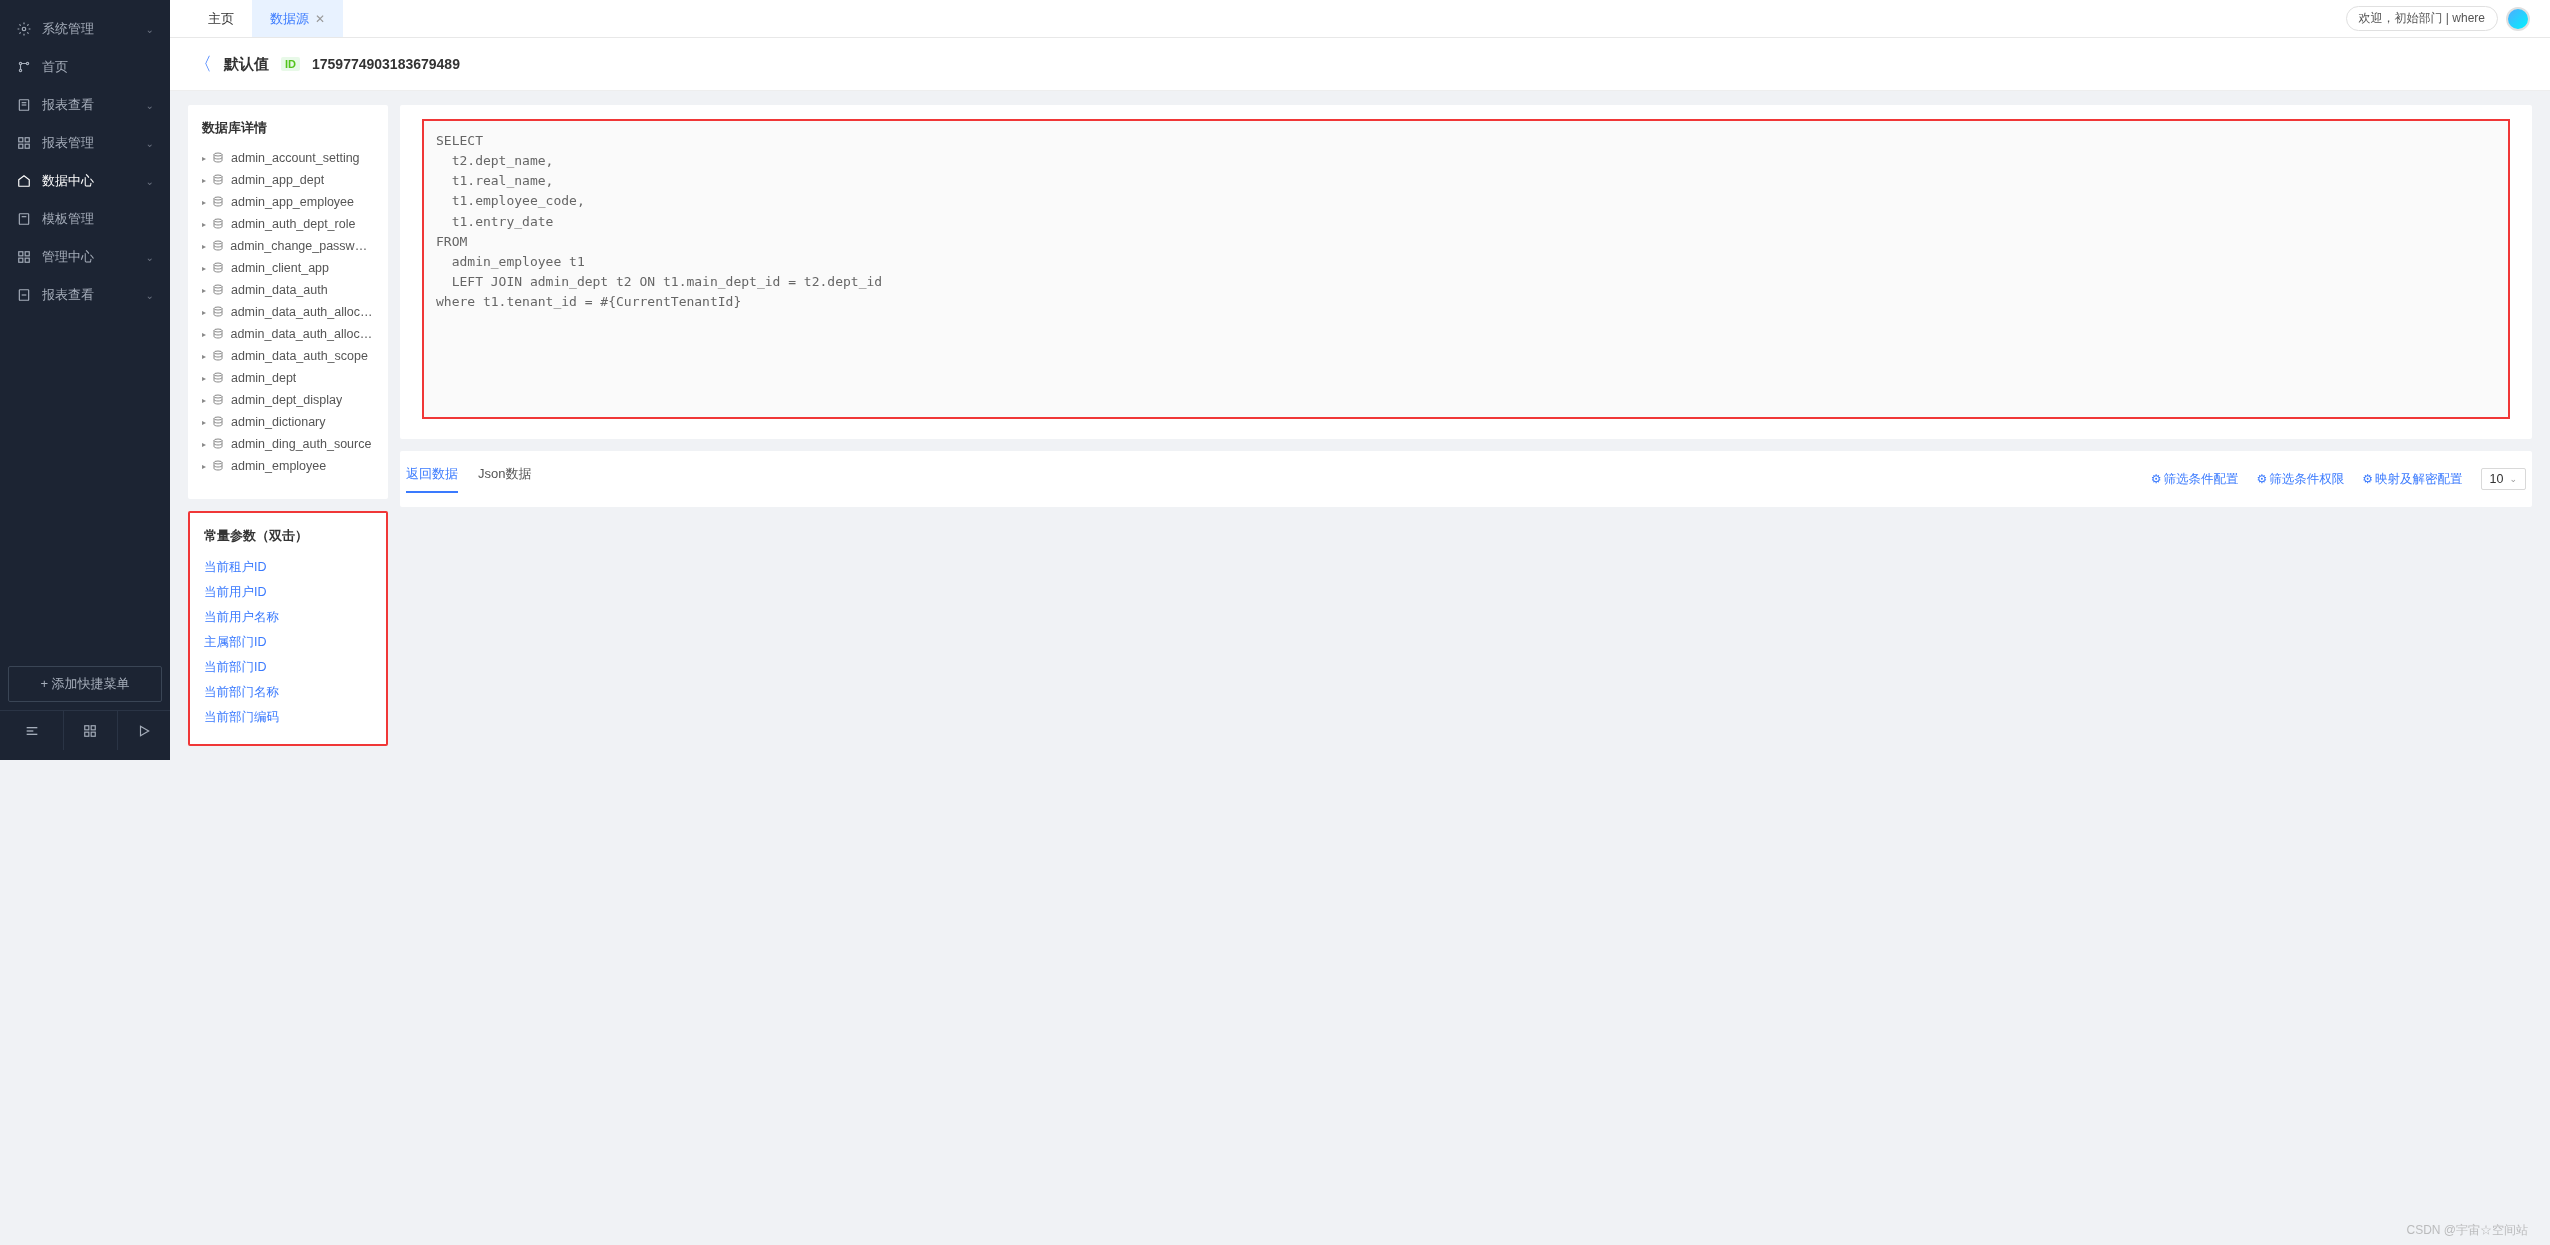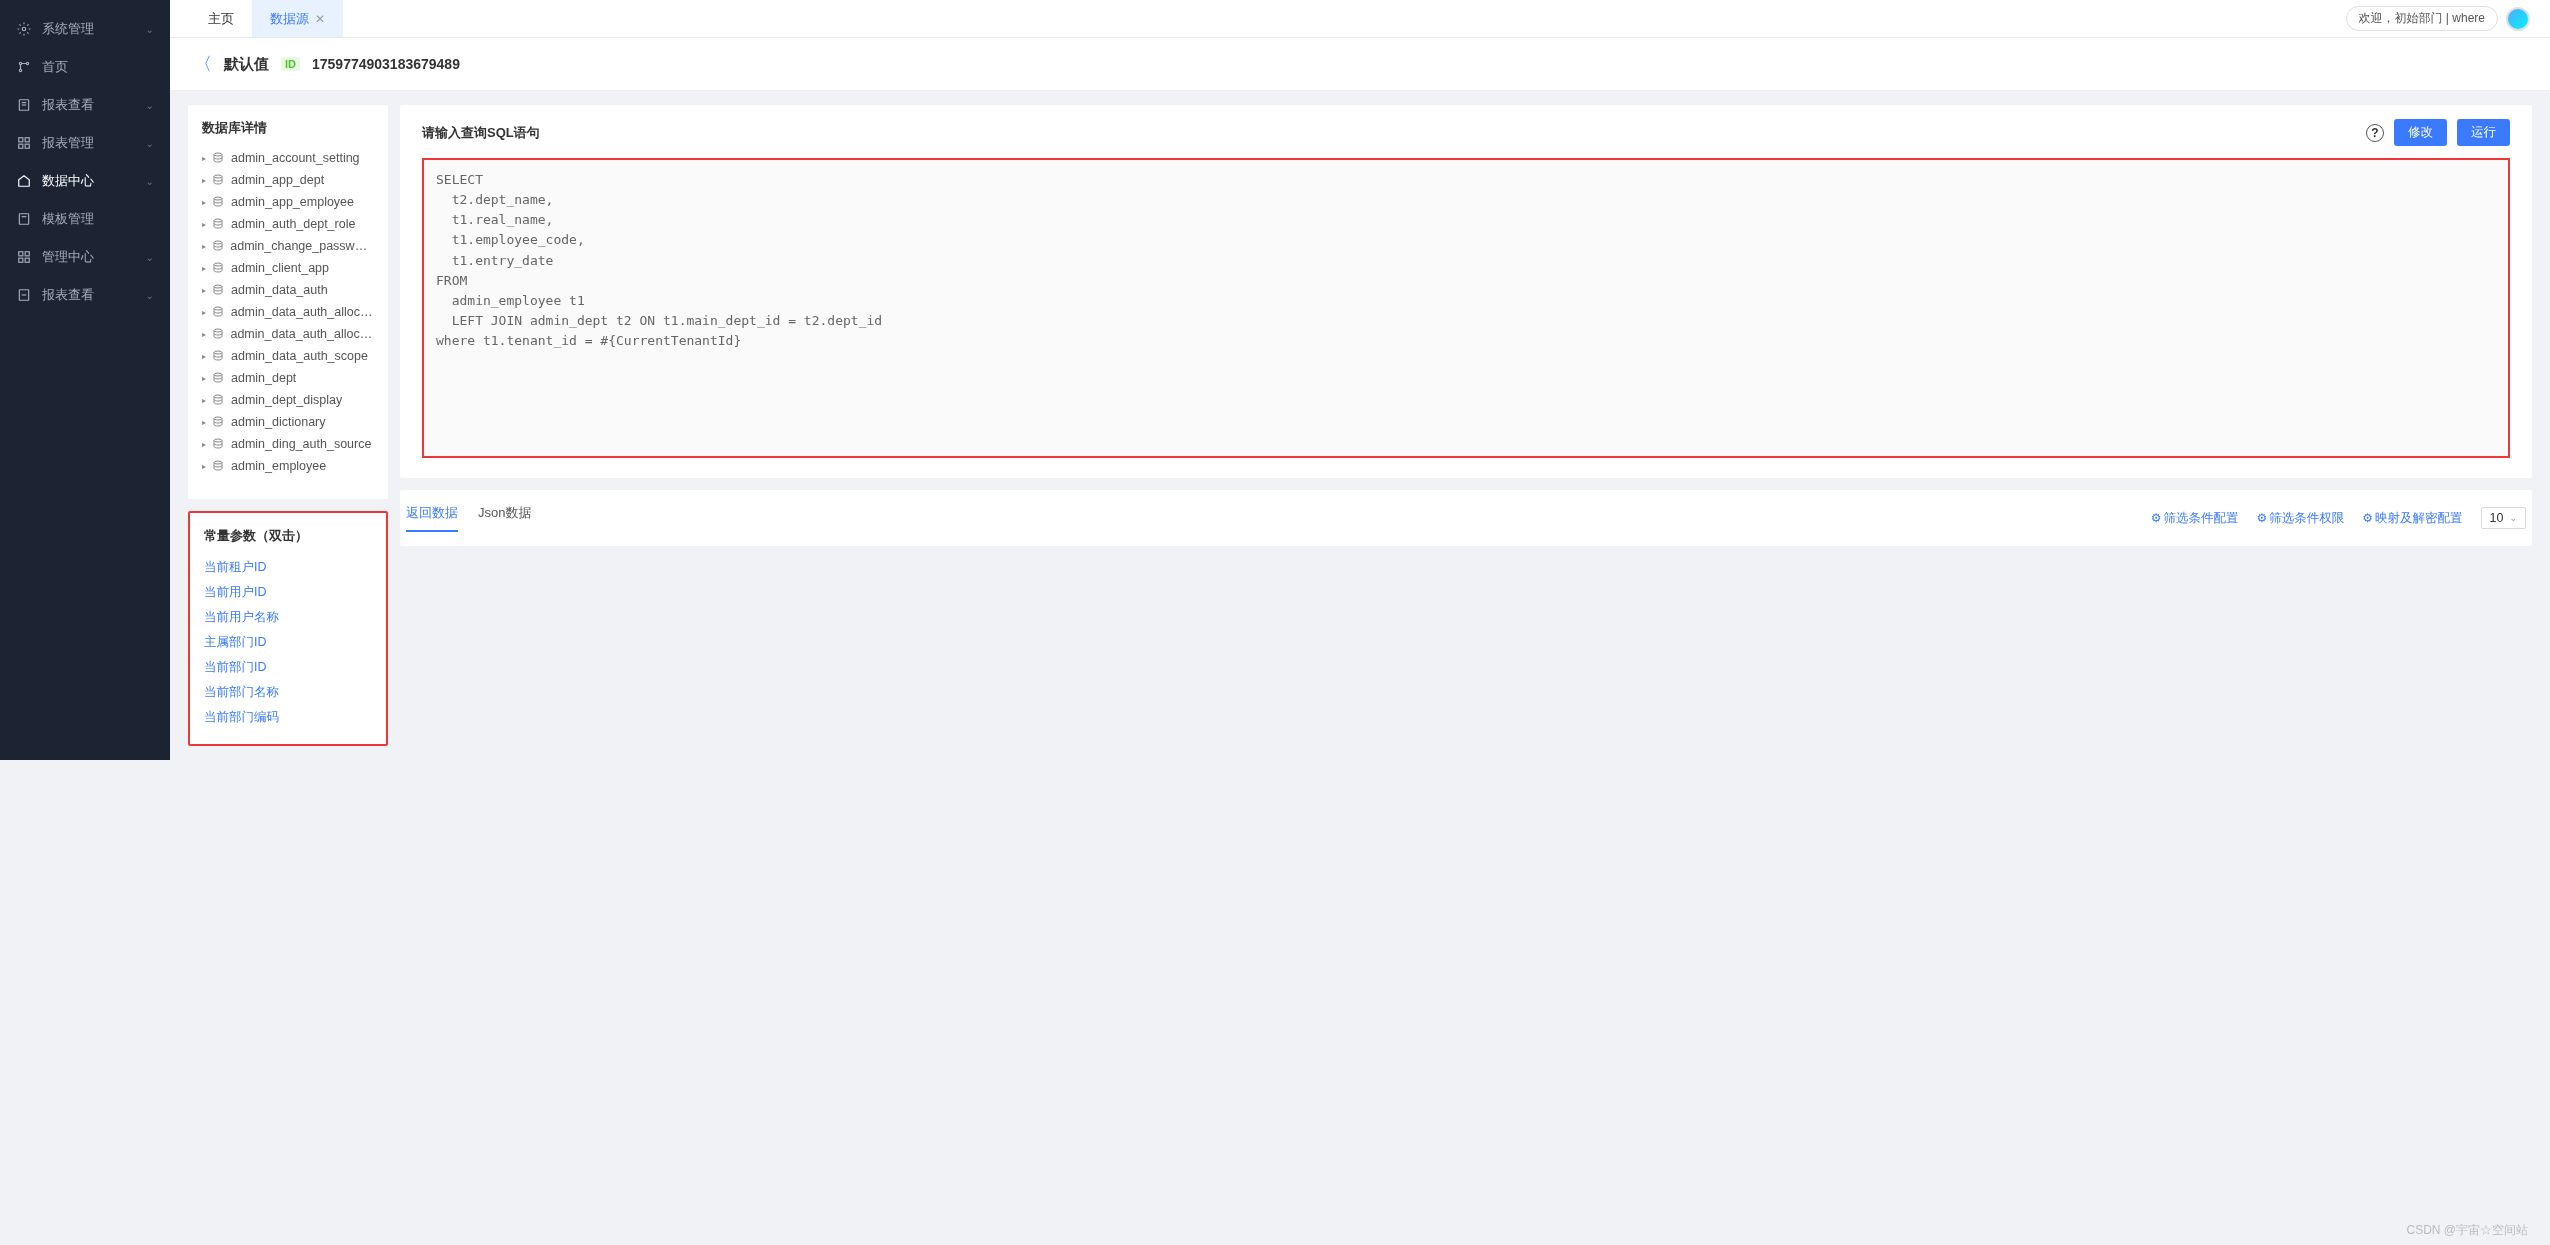--- a/index.html
+++ b/index.html
@@ -163,20 +163,45 @@
         <span class="icon">
             <svg width="14" height="14" viewBox="0 0 24 24" fill="none" stroke="currentColor" stroke-width="2">
               <rect x="4" y="3" width="16" height="18" rx="1"></rect>
               <line x1="8" y1="12" x2="16" y2="12"></line>
             </svg>
           </span>
         <span class="label">报表查看</span>
         <span class="chevron">⌄</span>
       </div>
     </div>
+    <div class="sidebar-footer">
+      <div class="add-quick">+ 添加快捷菜单</div>
+      <div class="footer-icons">
+        <div>
+            <svg width="16" height="16" viewBox="0 0 24 24" fill="none" stroke="currentColor" stroke-width="2">
+              <line x1="4" y1="7" x2="20" y2="7"></line>
+              <line x1="4" y1="12" x2="14" y2="12"></line>
+              <line x1="4" y1="17" x2="20" y2="17"></line>
+            </svg>
+          </div>
+        <div>
+            <svg width="14" height="14" viewBox="0 0 24 24" fill="none" stroke="currentColor" stroke-width="2">
+              <rect x="3" y="3" width="7" height="7"></rect>
+              <rect x="14" y="3" width="7" height="7"></rect>
+              <rect x="3" y="14" width="7" height="7"></rect>
+              <rect x="14" y="14" width="7" height="7"></rect>
+            </svg>
+          </div>
+        <div>
+            <svg width="14" height="14" viewBox="0 0 24 24" fill="none" stroke="currentColor" stroke-width="2">
+              <polygon points="6 4 20 12 6 20 6 4"></polygon>
+            </svg>
+          </div>
+      </div>
+    </div>
   </div>
 
   <div class="main">
 
     <div class="topbar">
       <div class="tabs">
         <div class="tab">
           <span>主页</span>
         </div>
         <div class="tab active">
@@ -378,28 +403,20 @@
               <div class="param-item">主属部门ID</div>
               <div class="param-item">当前部门ID</div>
               <div class="param-item">当前部门名称</div>
               <div class="param-item">当前部门编码</div>
             </div>
         </div>
       </div>
 
       <div class="right-panel">
         <div class="sql-panel">
-          <div class="sql-header">
-            <span class="title">请输入查询SQL语句</span>
-            <div class="right">
-              <span class="help-icon">?</span>
-              <button class="btn btn-primary">修改</button>
-              <button class="btn btn-primary">运行</button>
-            </div>
-          </div>
           <div class="sql-box">SELECT
   t2.dept_name,
   t1.real_name,
   t1.employee_code,
   t1.entry_date
 FROM
   admin_employee t1
   LEFT JOIN admin_dept t2 ON t1.main_dept_id = t2.dept_id
 where t1.tenant_id = #{CurrentTenantId}</div>
         </div>

